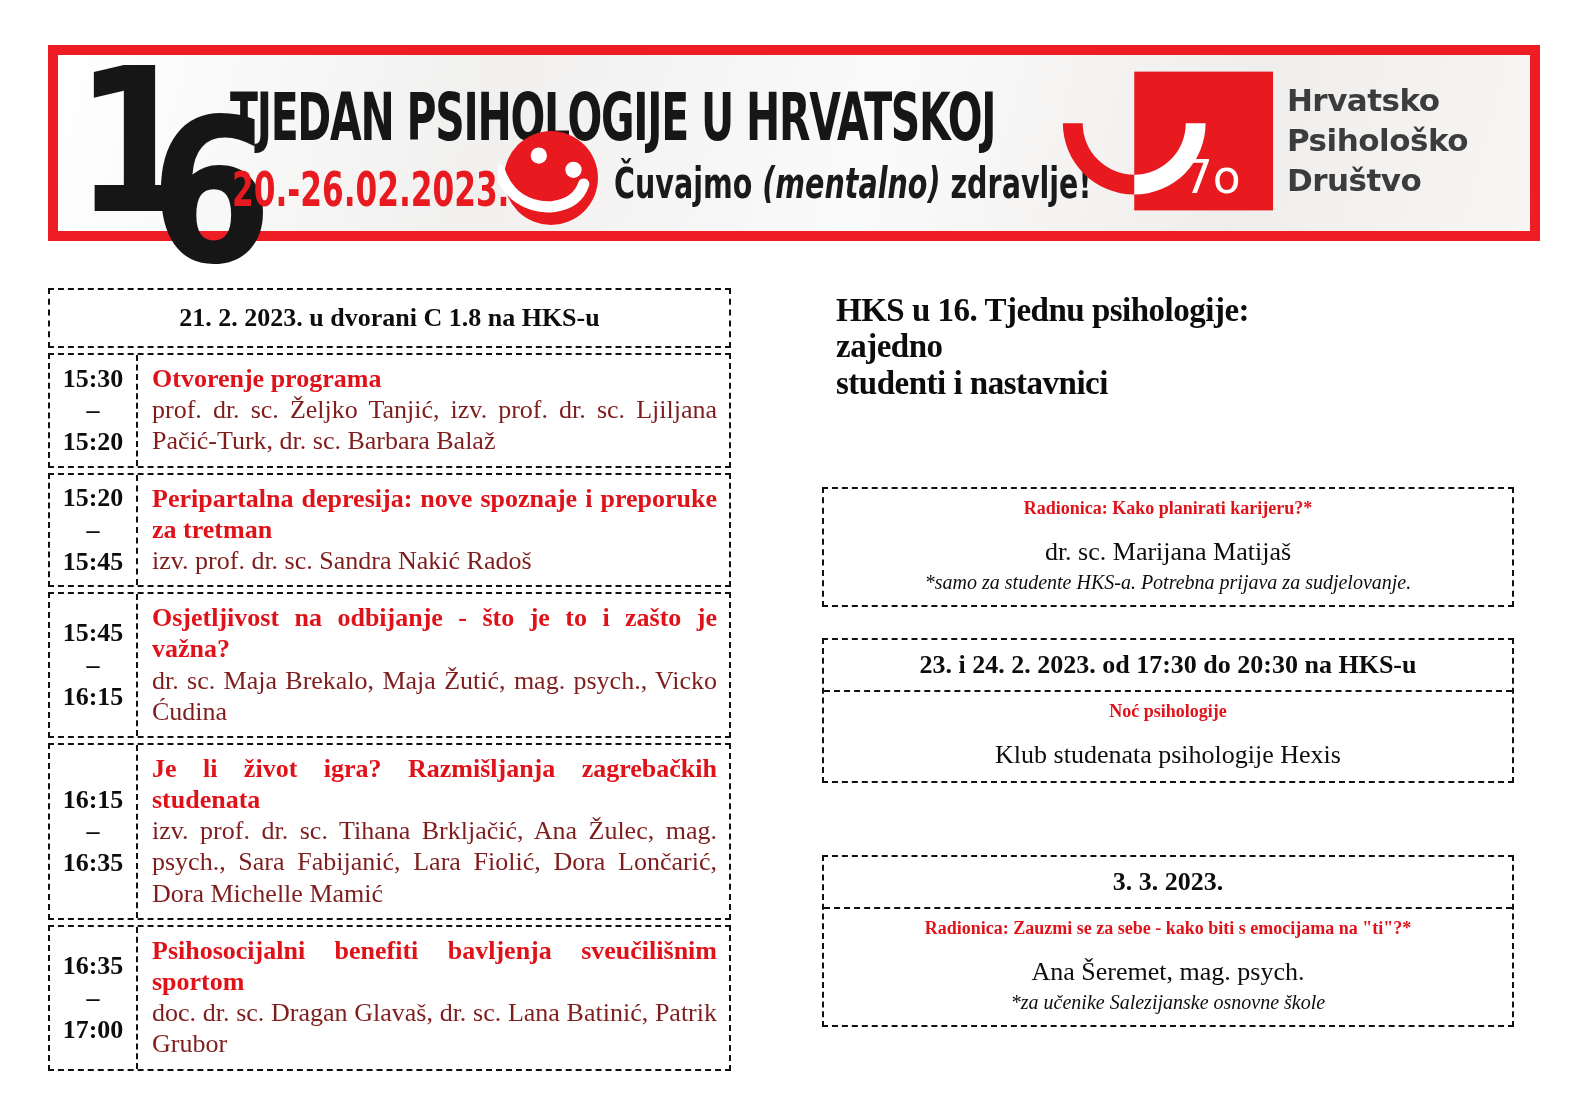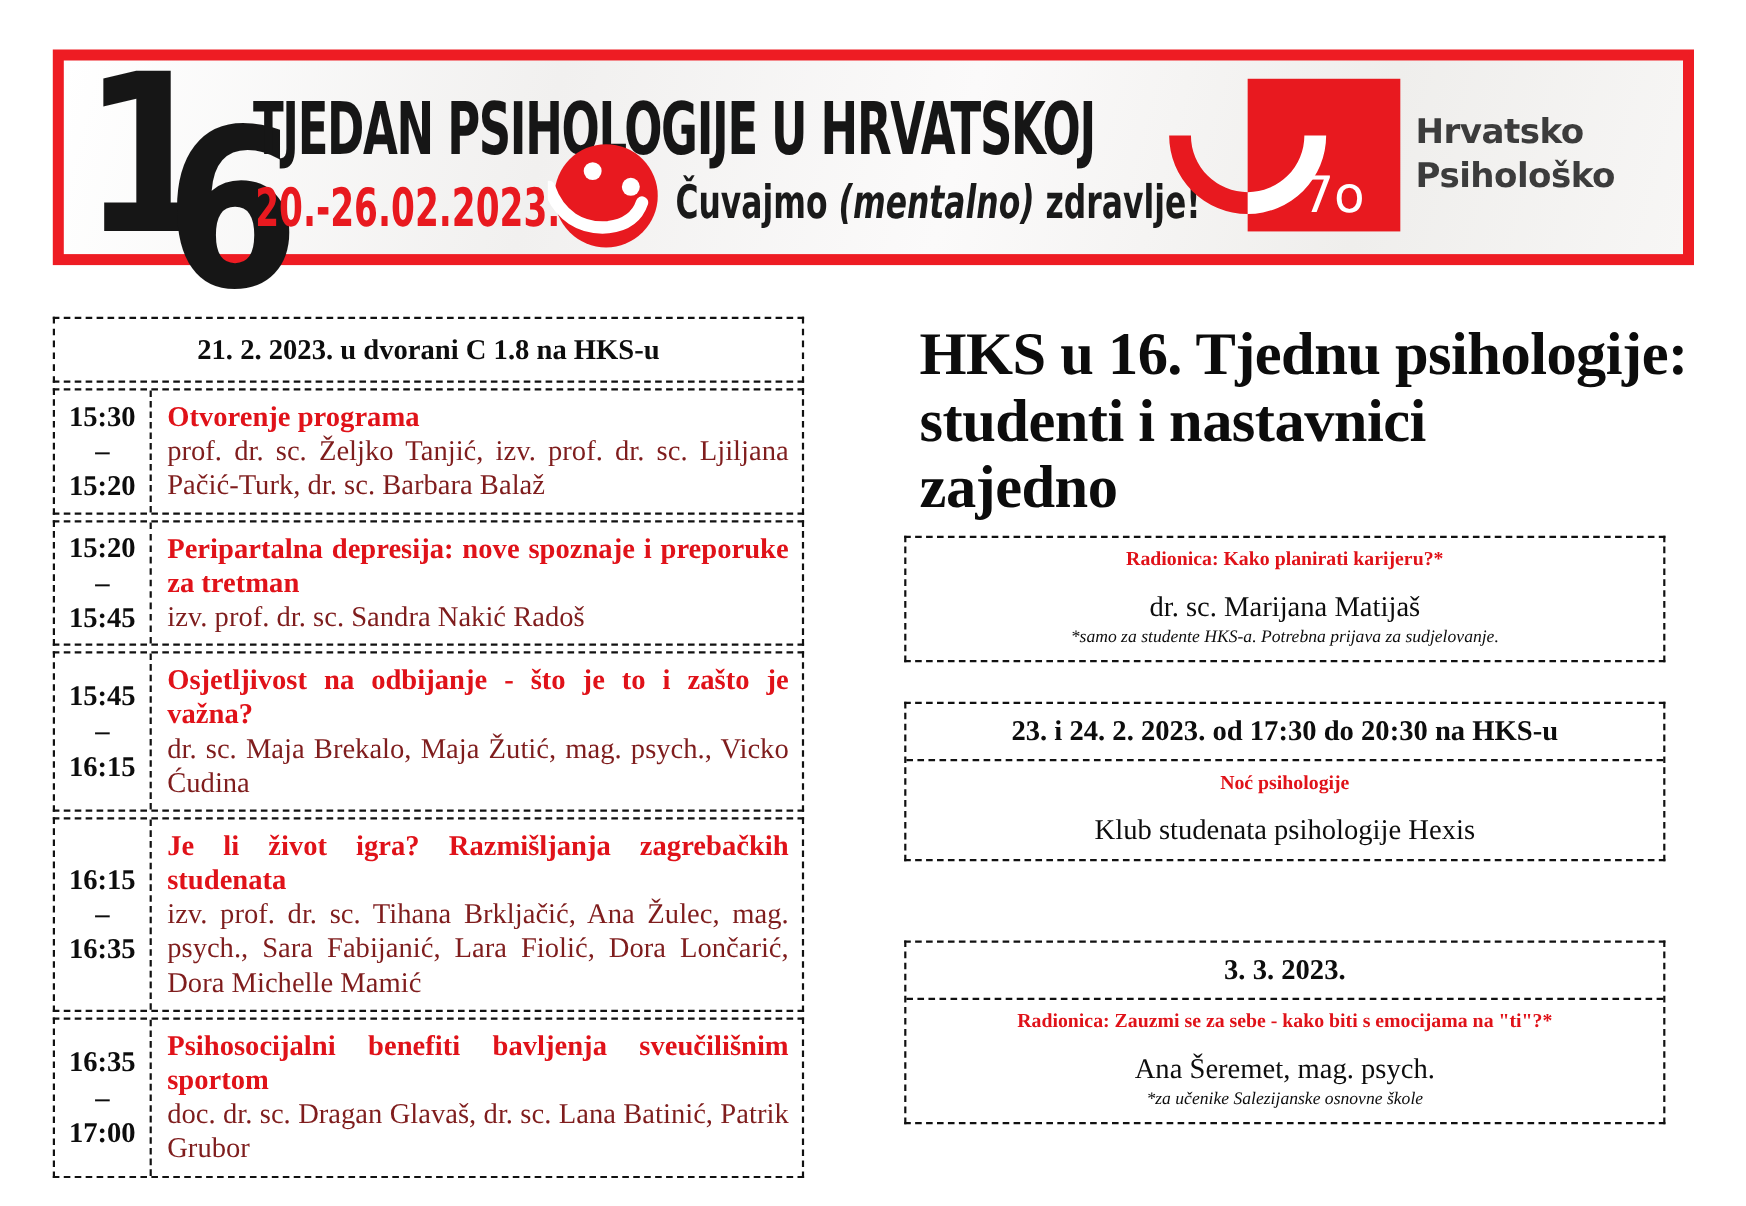--- a/index.html
+++ b/index.html
@@ -38,29 +38,29 @@
   .stime { width:88px; flex:0 0 88px; border-right:2px dashed #111; display:flex;
             flex-direction:column; align-items:center; justify-content:center;
             font-weight:bold; font-size:26px; line-height:1.22; color:#0d0d0d; padding:4px 0; }
   .scontent { flex:1; padding:8px 12px 9px 14px; font-size:26px; line-height:1.2;
             text-align:justify; }
   .stitle { color:#e01219; font-weight:bold; }
   .sspeakers { color:#7f1d1d; }
 
   
   .main-heading { position:absolute; left:836px; top:292px; width:700px; font-weight:bold;
-            font-size:55px; line-height:1.1; color:#0c0c0c; letter-spacing:-0.5px; }
+            font-size:33px; line-height:1.1; color:#0c0c0c; letter-spacing:-0.5px; }
   .event-box { position:absolute; left:822px; width:692px; border:2px dashed #111;
             text-align:center; color:#0d0d0d; }
   .event-header { border-bottom:2px dashed #111; font-weight:bold; font-size:26px;
             padding:10px 6px; }
   .event-body { padding:8px 14px 10px; }
   .event-title { color:#e01219; font-weight:bold; font-size:18px; line-height:1.25; }
   .event-sub { font-size:26px; line-height:1.25; margin-top:16px; }
-  .event-note { font-style:italic; font-size:16px; line-height:1.25; margin-top:2px; }
+  .event-note { font-style:italic; font-size:20px; line-height:1.25; margin-top:2px; }
   #event-0 { top:487px; }
   #event-1 { top:638px; }
   #event-2 { top:855px; }
 </style>
 </head>
 <body>
 
 <div id="page">
 
   <div id="banner">
@@ -88,20 +88,21 @@
             </clipPath>
         </defs>
         <path d="M 16,58 A 72,72 0 0 0 160,58 L 140,58 A 52,52 0 0 1 36,58 Z" fill="#e8191f"></path>
         <rect x="88" y="6" width="140" height="140" fill="#e8191f"></rect>
         <path d="M 16,58 A 72,72 0 0 0 160,58 L 140,58 A 52,52 0 0 1 36,58 Z" fill="#ffffff" clip-path="url(#sqclip)"></path>
         <text x="138" y="128" font-family="DejaVu Sans, sans-serif" font-size="46" fill="#ffffff">7o</text>
       </svg>
       <div class="hpd-text">
         <div>Hrvatsko</div>
         <div>Psihološko</div>
+        <div>Društvo</div>
       </div>
     </div>
   </div>
 
   <div id="schedule">
     <div class="sched-header">21. 2. 2023. u dvorani C 1.8 na HKS-u</div>
 
     <div class="srow">
       <div class="stime">
         <div>15:30</div>
@@ -158,22 +159,22 @@
       </div>
       <div class="scontent">
         <div class="stitle">Psihosocijalni benefiti bavljenja sveučilišnim sportom</div>
         <div class="sspeakers">doc. dr. sc. Dragan Glavaš, dr. sc. Lana Batinić, Patrik Grubor</div>
       </div>
     </div>
   </div>
 
   <div class="main-heading">
     <div>HKS u 16. Tjednu psihologije:</div>
+    <div>zajedno</div>
     <div>studenti i nastavnici</div>
-    <div>zajedno</div>
   </div>
 
   <div class="event-box" id="event-0">
     <div class="event-body">
       <div class="event-title">Radionica: Kako planirati karijeru?*</div>
       <div class="event-sub">dr. sc. Marijana Matijaš</div>
       <div class="event-note">*samo za studente HKS-a. Potrebna prijava za sudjelovanje.</div>
     </div>
   </div>
 

